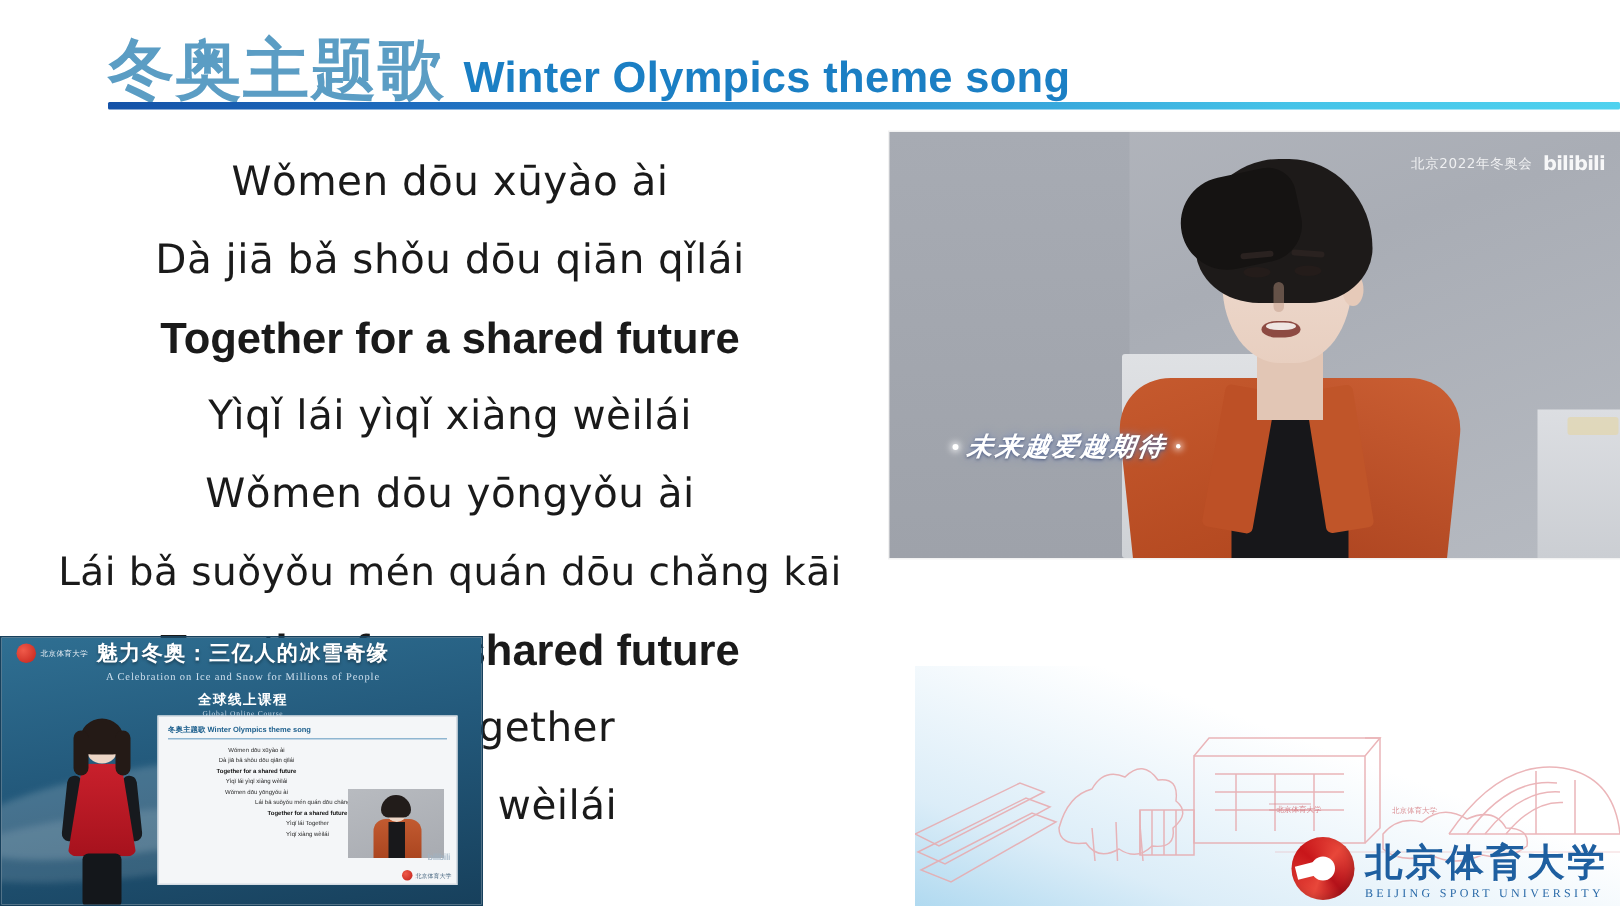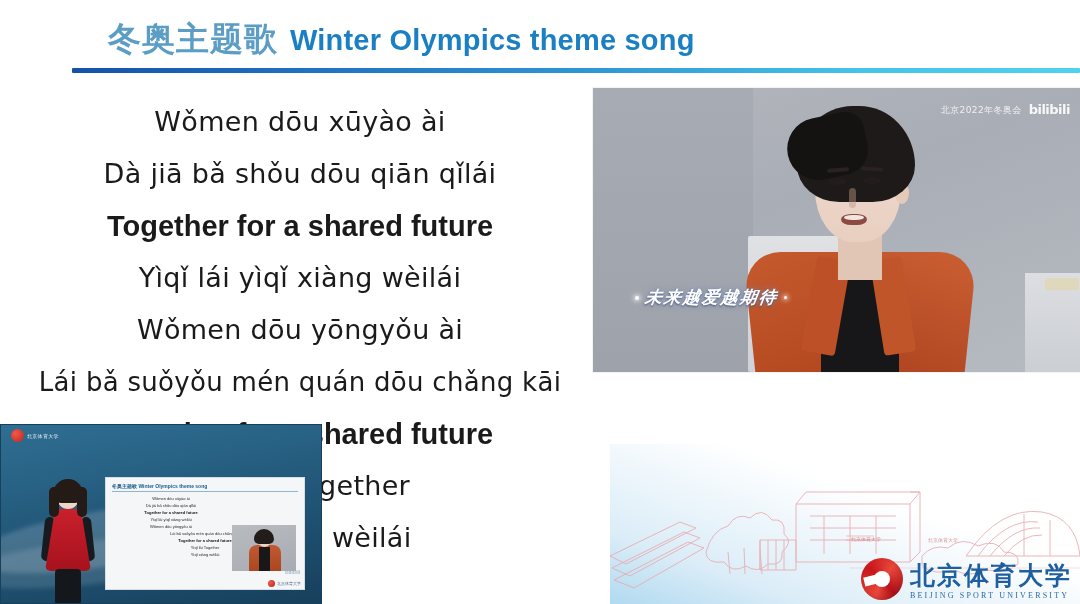--- a/index.html
+++ b/index.html
@@ -24,23 +24,22 @@
   #title-line{
     position:absolute;left:72px;top:17px;
     white-space:nowrap;
     font-size:33px;font-weight:bold;
     letter-spacing:.2px;
   }
   #title-cn{
     color:#5b9dc4;
     font-family:"Liberation Serif", serif;
     font-weight:bold;
-    font-size:33px;
+    font-size:44px;
     letter-spacing:1px;
-    margin-left:36px;
   }
   #title-en{
     color:#1b7fc4;
     font-family:"Liberation Sans", sans-serif;
     font-weight:bold;
     font-size:29px;
     margin-left:12px;
   }
   #title-rule{
     position:absolute;left:72px;top:68px;
@@ -165,21 +164,21 @@
   #p-lapel-r{
     position:absolute;left:134px;top:152px;width:32px;height:96px;
     background:#c05529;
     transform:rotate(-9deg);
     border-radius:4px;
   }
 
   
   #video-watermark{
     position:absolute;right:10px;top:14px;
-    display:flex;align-items:flex-end;gap:7px;
+    display:flex;align-items:center;gap:7px;
     color:rgba(255,255,255,.82);
     font-size:9px;letter-spacing:.4px;
     font-family:"DejaVu Sans", sans-serif;
     white-space:nowrap;
     margin-left:12px;
   }
   #wm-bili{
     font-size:13px;font-weight:bold;letter-spacing:-.5px;
     color:rgba(255,255,255,.9);
   }
@@ -422,20 +421,26 @@
 
   <div id="pip">
     <div id="pip-wave1"></div>
     <div id="pip-wave2"></div>
 
     <div id="pip-logo">
       <span id="pip-logo-mark"></span>
       <span id="pip-logo-text">北京体育大学</span>
     </div>
 
+    <div id="pip-header">
+      <div id="pip-title-cn">魅力冬奥：三亿人的冰雪奇缘</div>
+      <div id="pip-title-en">A Celebration on Ice and Snow for Millions of People</div>
+      <div id="pip-subtitle-cn">全球线上课程</div>
+      <div id="pip-subtitle-en">Global Online Course</div>
+    </div>
 
     <div id="pip-person">
       <div id="pp-arm-l"></div>
       <div id="pp-arm-r"></div>
       <div id="pp-dress"></div>
       <div id="pp-legs"></div>
       <div id="pp-face"></div>
       <div id="pp-hair"></div>
       <div id="pp-hair-l"></div>
       <div id="pp-hair-r"></div>

